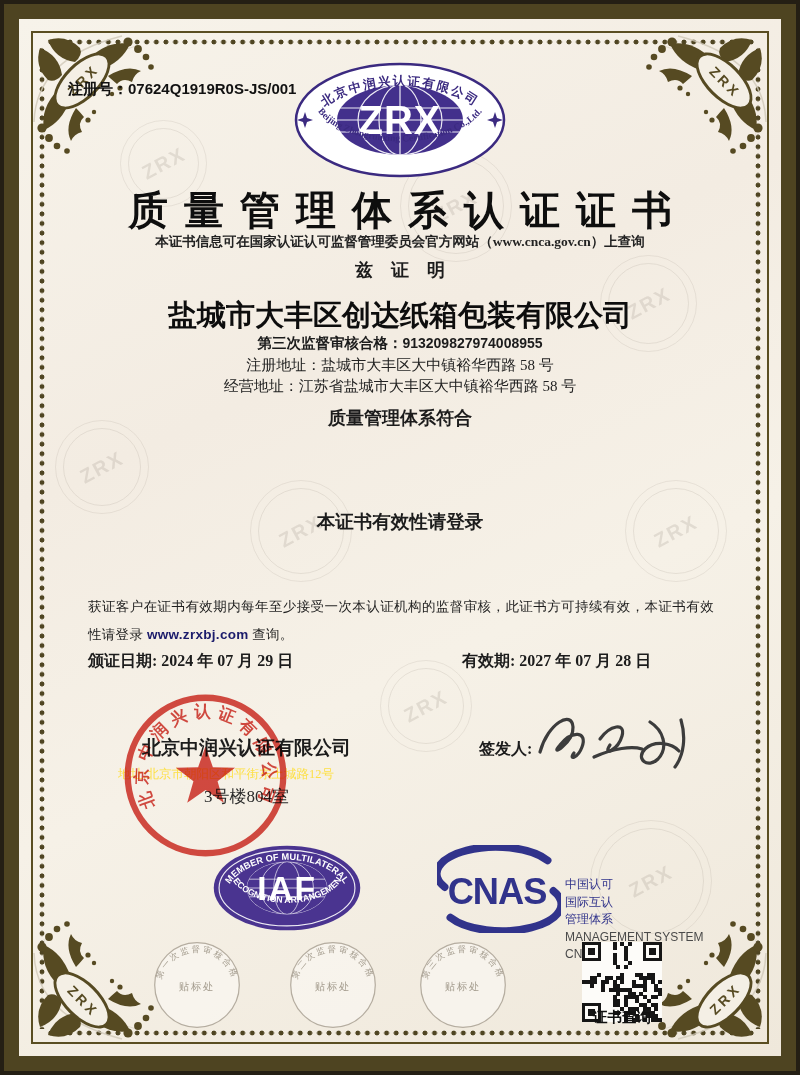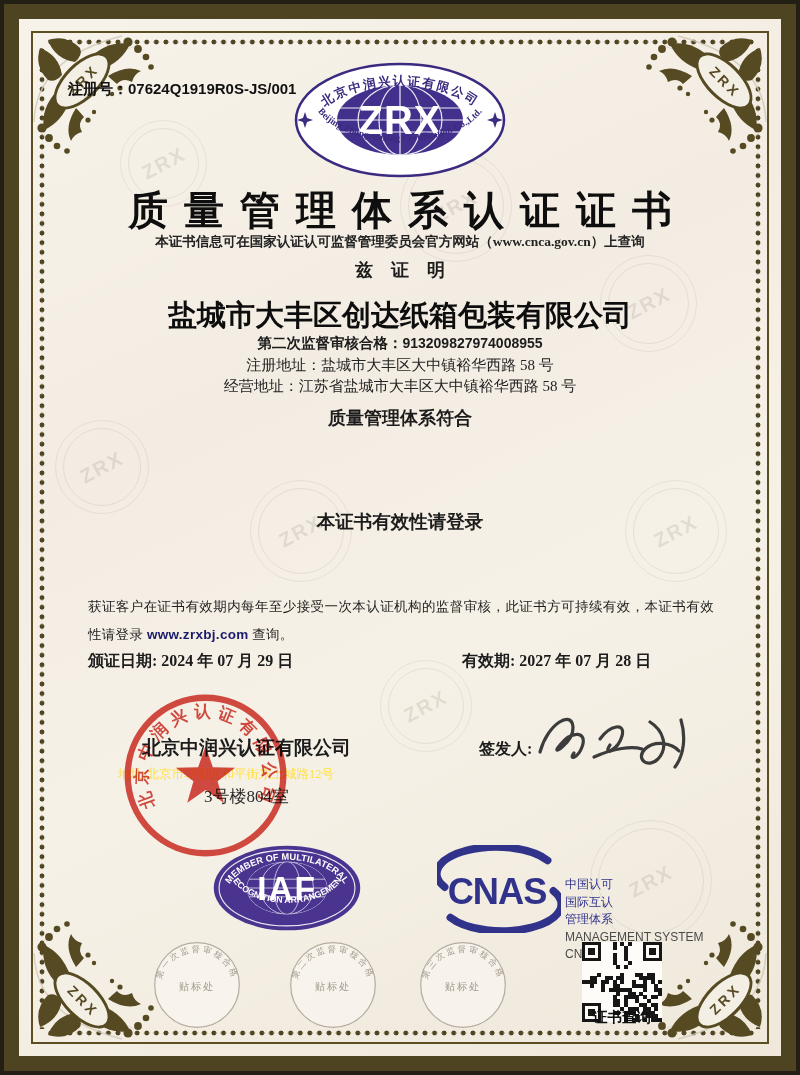--- a/index.html
+++ b/index.html
@@ -212,21 +212,21 @@
       </text>
       <path d="M14,52 L16,58 L22,60 L16,62 L14,68 L12,62 L6,60 L12,58 Z" fill="#3b2a80"></path>
       <path d="M204,52 L206,58 L212,60 L206,62 L204,68 L202,62 L196,60 L202,58 Z" fill="#3b2a80"></path>
     </svg>
 
     <div class="line infoline">本证书信息可在国家认证认可监督管理委员会官方网站（www.cnca.gov.cn）上查询</div>
     <div class="line title">质量管理体系认证证书</div>
     <div class="line company">盐城市大丰区创达纸箱包装有限公司</div>
     <div class="line hereby">兹证明</div>
     <div class="line credit">
-      <span>第二次监督审核合格：</span><b>913209827974008955</b>
+      <span>第三次监督审核合格：</span><b>913209827974008955</b>
     </div>
     <div class="line addr1">注册地址：盐城市大丰区大中镇裕华西路 58 号</div>
     <div class="line addr2">经营地址：江苏省盐城市大丰区大中镇裕华西路 58 号</div>
     <div class="line stdintro">质量管理体系符合</div>
     <div class="line scope">本证书有效性请登录</div>
 
     <div class="validity">
       <span>获证客户在证书有效期内每年至少接受一次本认证机构的监督审核，此证书方可持续有效，本证书有效性请登录 </span><span class="url">www.zrxbj.com</span><span> 查询。</span>
     </div>
 

